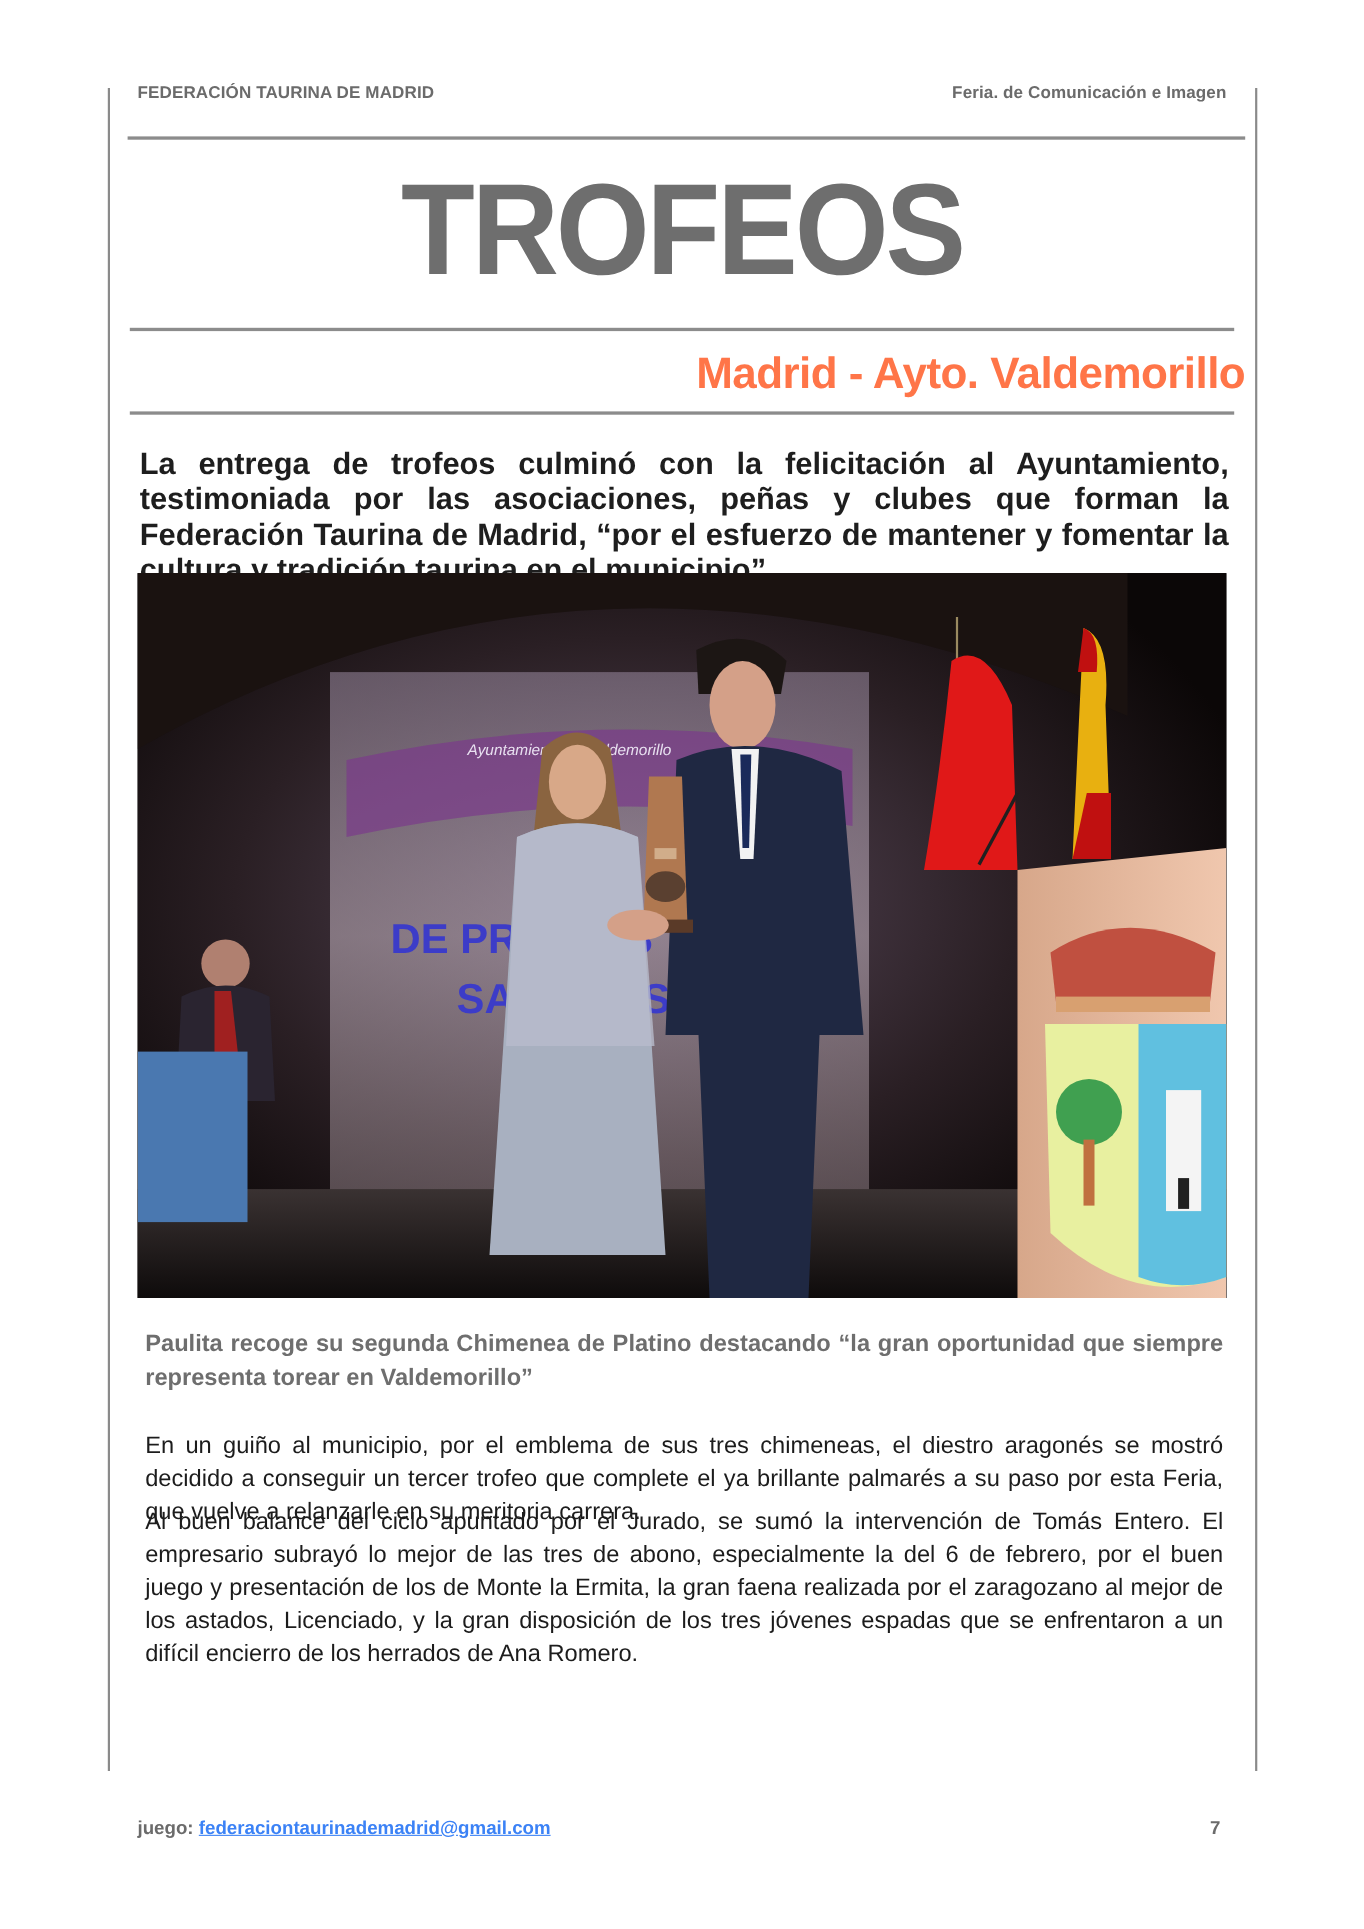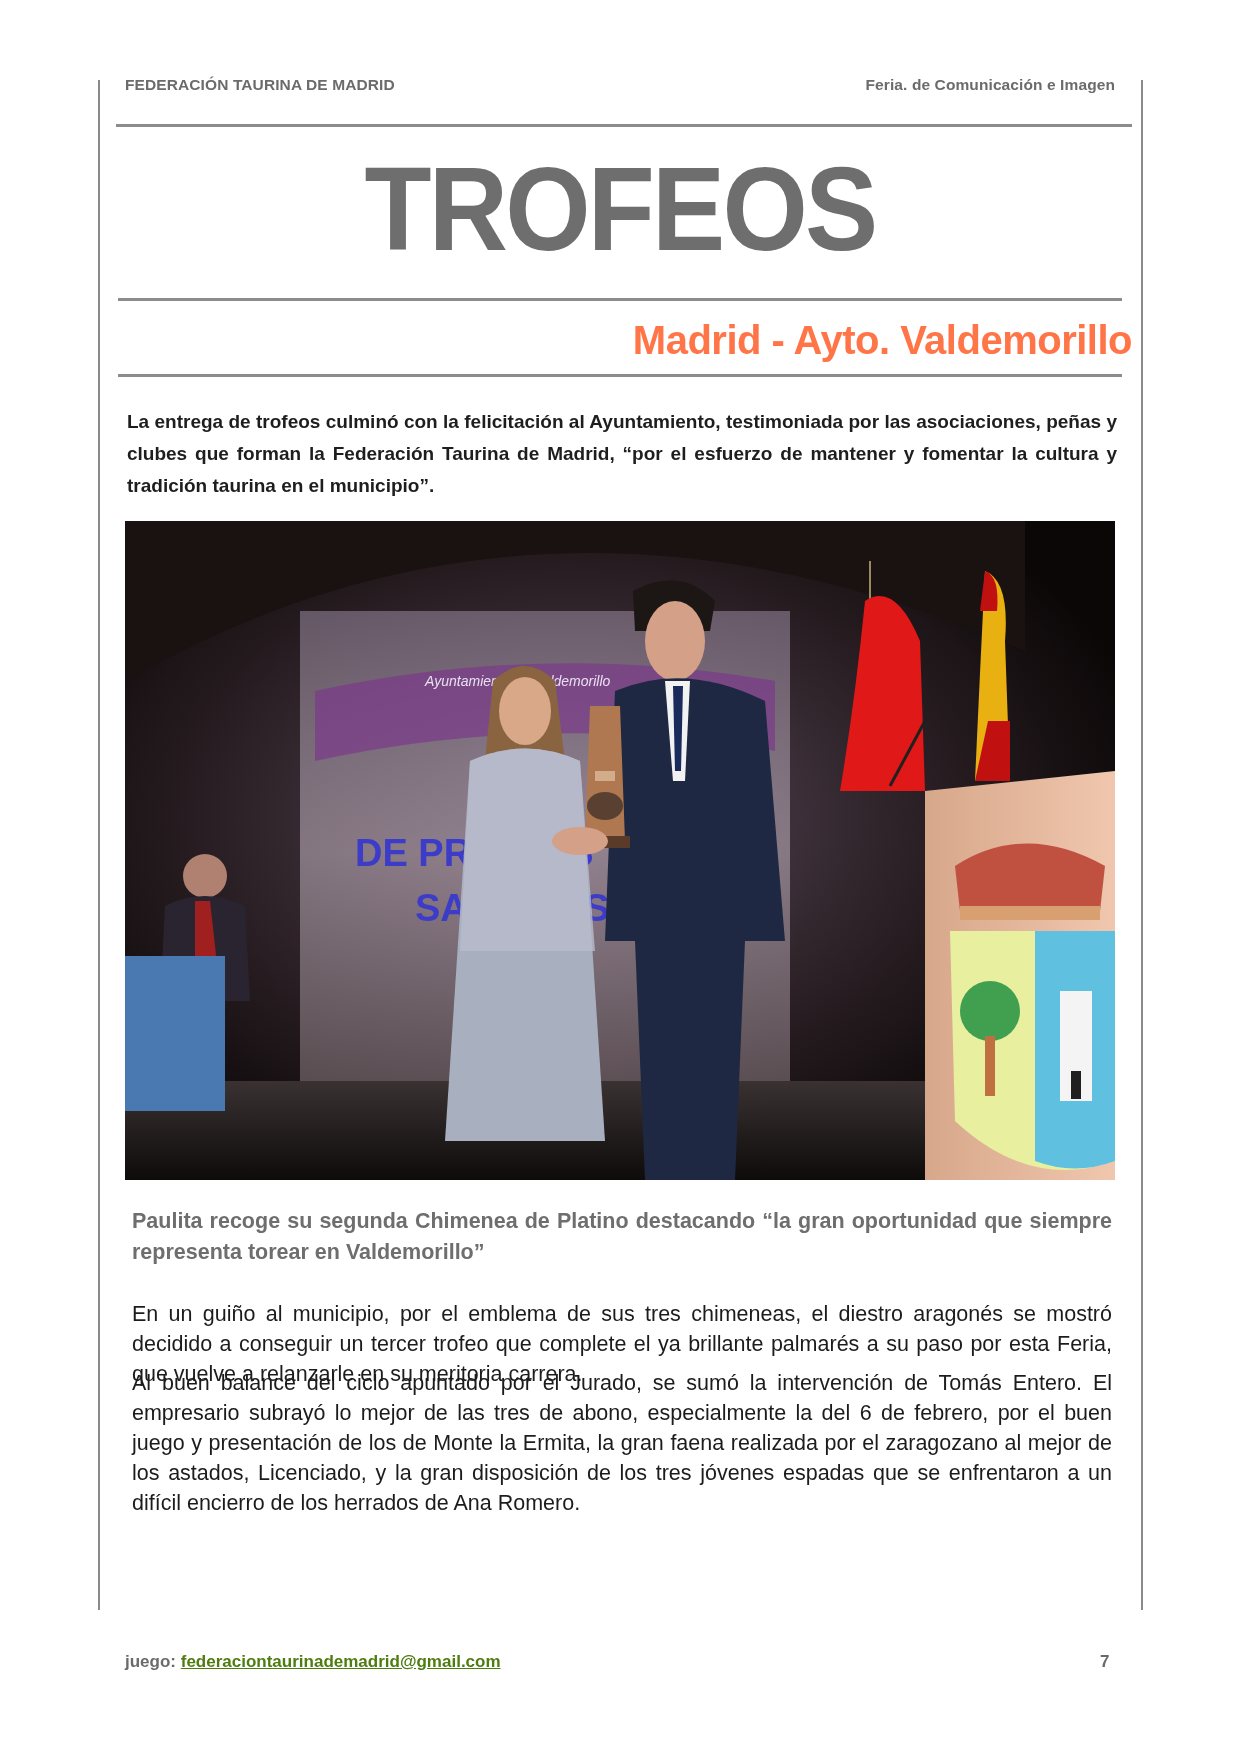--- a/index.html
+++ b/index.html
@@ -5,30 +5,30 @@
   html, body { margin:0; padding:0; }
   body { width:1240px; height:1754px; background:#ffffff; position:relative; overflow:hidden;
          font-family:"Liberation Sans", "DejaVu Sans", sans-serif; }
   .vline { position:absolute; width:2px; background:#8a8a8a; }
   .hline { position:absolute; height:3px; background:#8c8c8c; }
   .hdr { position:absolute; top:76px; font-size:15.5px; font-weight:bold; color:#6b6b6b; letter-spacing:0.1px; }
   #title { position:absolute; left:0; width:1240px; top:150px; text-align:center; font-size:118px;
            font-weight:bold; color:#6e6e6e; letter-spacing:-3px; line-height:1; transform:scaleX(0.93); }
   #subtitle { position:absolute; left:116px; width:1016px; top:318px; text-align:right; font-size:40px;
               font-weight:bold; color:#ff7548; letter-spacing:-0.5px; }
-  #lead { position:absolute; left:127px; width:990px; top:406px; font-size:19px; line-height:32px;
+  #lead { position:absolute; left:127px; width:990px; top:406px; font-size:28px; line-height:32px;
           color:#1e1e1e; text-align:justify; font-weight:bold; }
   #photo { position:absolute; left:125px; top:521px; width:990px; height:659px; overflow:hidden; background:#0a0808; }
   #caption { position:absolute; left:132px; width:980px; top:1206px; font-size:21.5px; line-height:31px;
              color:#6e6e6e; text-align:justify; font-weight:bold; }
   .para { position:absolute; left:132px; width:980px; font-size:21.5px; line-height:30px; color:#1c1c1c; text-align:justify; }
   #p1 { top:1299px; }
   #p2 { top:1368px; }
   #footer-email { position:absolute; left:125px; top:1652px; font-size:17px; color:#6b6b6b; font-weight:bold; }
-  #footer-email a { color:#4d7c0f; text-decoration:underline; }
+  #footer-email a { color:#3b82f6; text-decoration:underline; }
   #page-num { position:absolute; left:1100px; top:1652px; font-size:17px; color:#6b6b6b; font-weight:bold; }
   svg text { font-family:"Liberation Sans", sans-serif; }
 </style>
 </head>
 <body>
 
 <div class="vline" style="left:98px; top:80px; height:1530px;"></div>
 <div class="vline" style="left:1141px; top:80px; height:1530px;"></div>
 
 <div class="hdr" style="left:125px;text-align:right;">FEDERACIÓN TAURINA DE MADRID</div>

